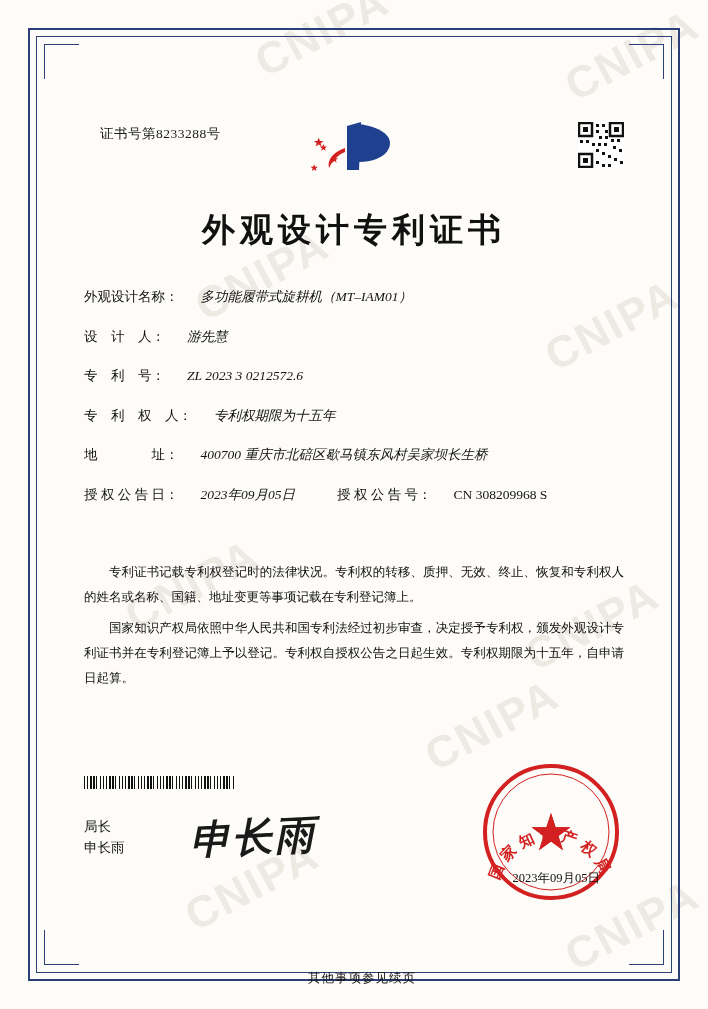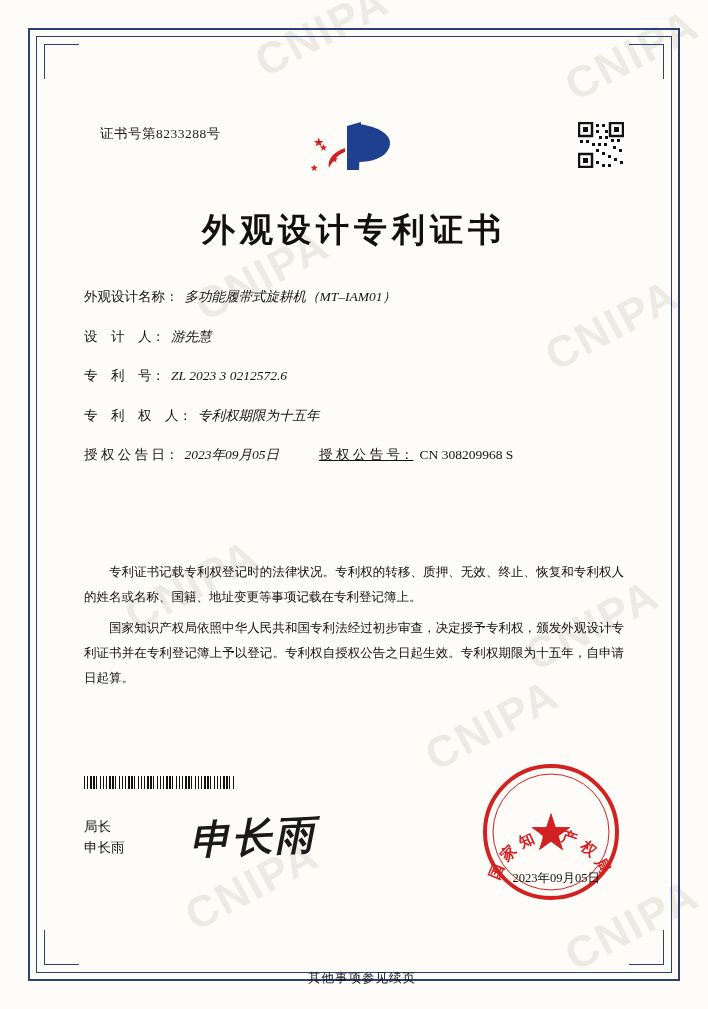--- a/index.html
+++ b/index.html
@@ -98,35 +98,35 @@
   .fields {
     position: absolute;
     top: 228px; left: 24px; right: 24px;
   }
   .field-row {
     display: flex;
     align-items: baseline;
     margin-bottom: 21.5px;
     font-size: 13.5px;
     color: #121212;
+    gap: 16px;
   }
   .field-label {
     white-space: pre;
     flex: 0 0 auto;
   }
   .field-value {
     margin-left: 6px;
     flex: 1 1 auto;
     font-style: italic;
   }
   .field-row.dual .field-label2 {
     flex: 0 0 auto;
-    margin-left: 40px;
+    margin-left: 26px;
     white-space: pre;
-    text-decoration: underline;
   }
   .field-row.dual .field-value2 {
     margin-left: 6px;
     flex: 0 0 auto;
   }
   .field-row.dual .field-value {
     flex: 0 0 auto;
   }
   .paras {
     position: absolute;
@@ -293,20 +293,24 @@
         <span class="field-label">专　利　号：</span>
         <span class="field-value">ZL 2023 3 0212572.6</span>
       </div>
 
 
       <div class="field-row">
         <span class="field-label">专　利　权　人：</span>
         <span class="field-value">专利权期限为十五年</span>
       </div>
 
+      <div class="field-row">
+        <span class="field-label">地　　　　址：</span>
+        <span class="field-value">400700 重庆市北碚区歇马镇东风村吴家坝长生桥</span>
+      </div>
 
       <div class="field-row dual">
         <span class="field-label">授 权 公 告 日：</span>
         <span class="field-value">2023年09月05日</span>
         <span class="field-label2">授 权 公 告 号：</span>
         <span class="field-value2">CN 308209968 S</span>
       </div>
 
     </div>
 

